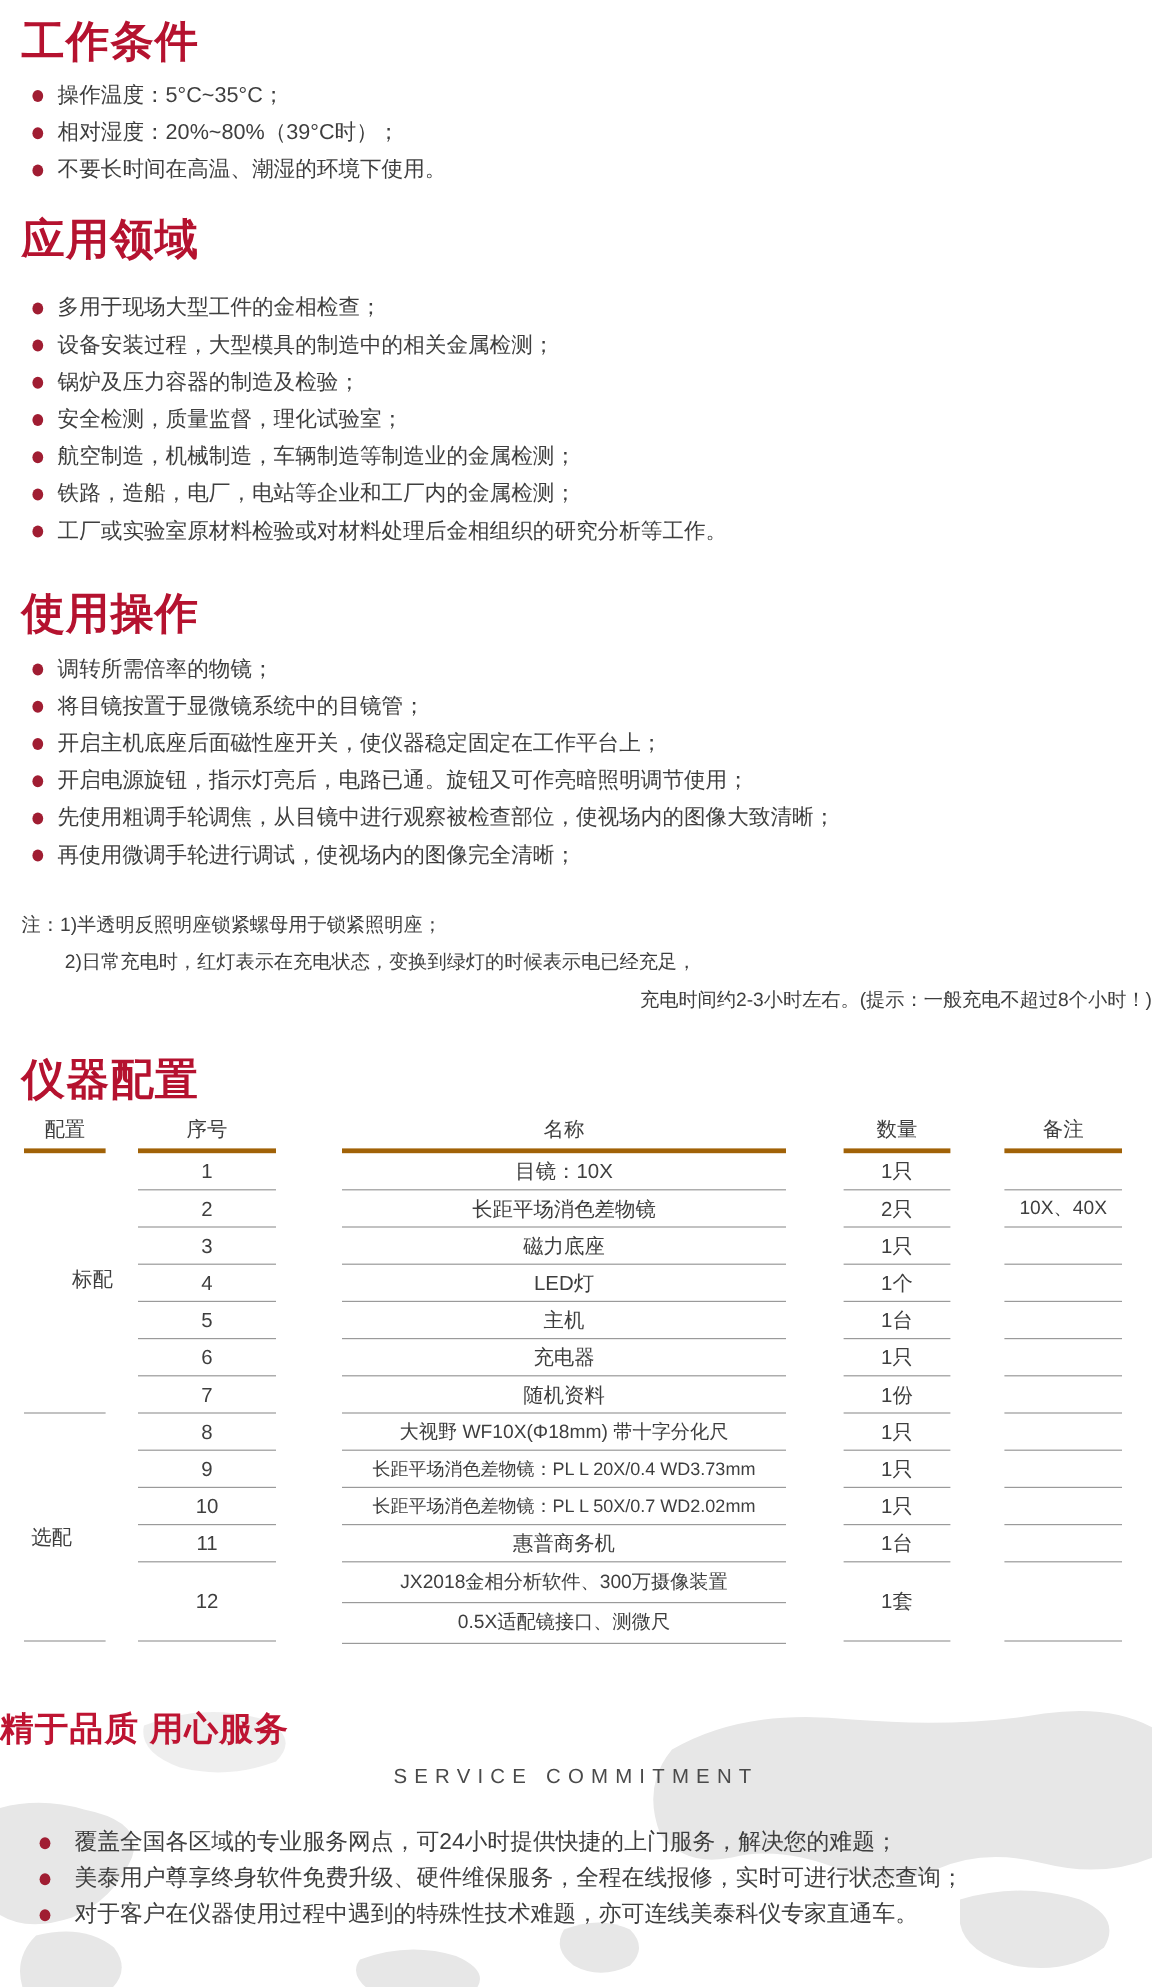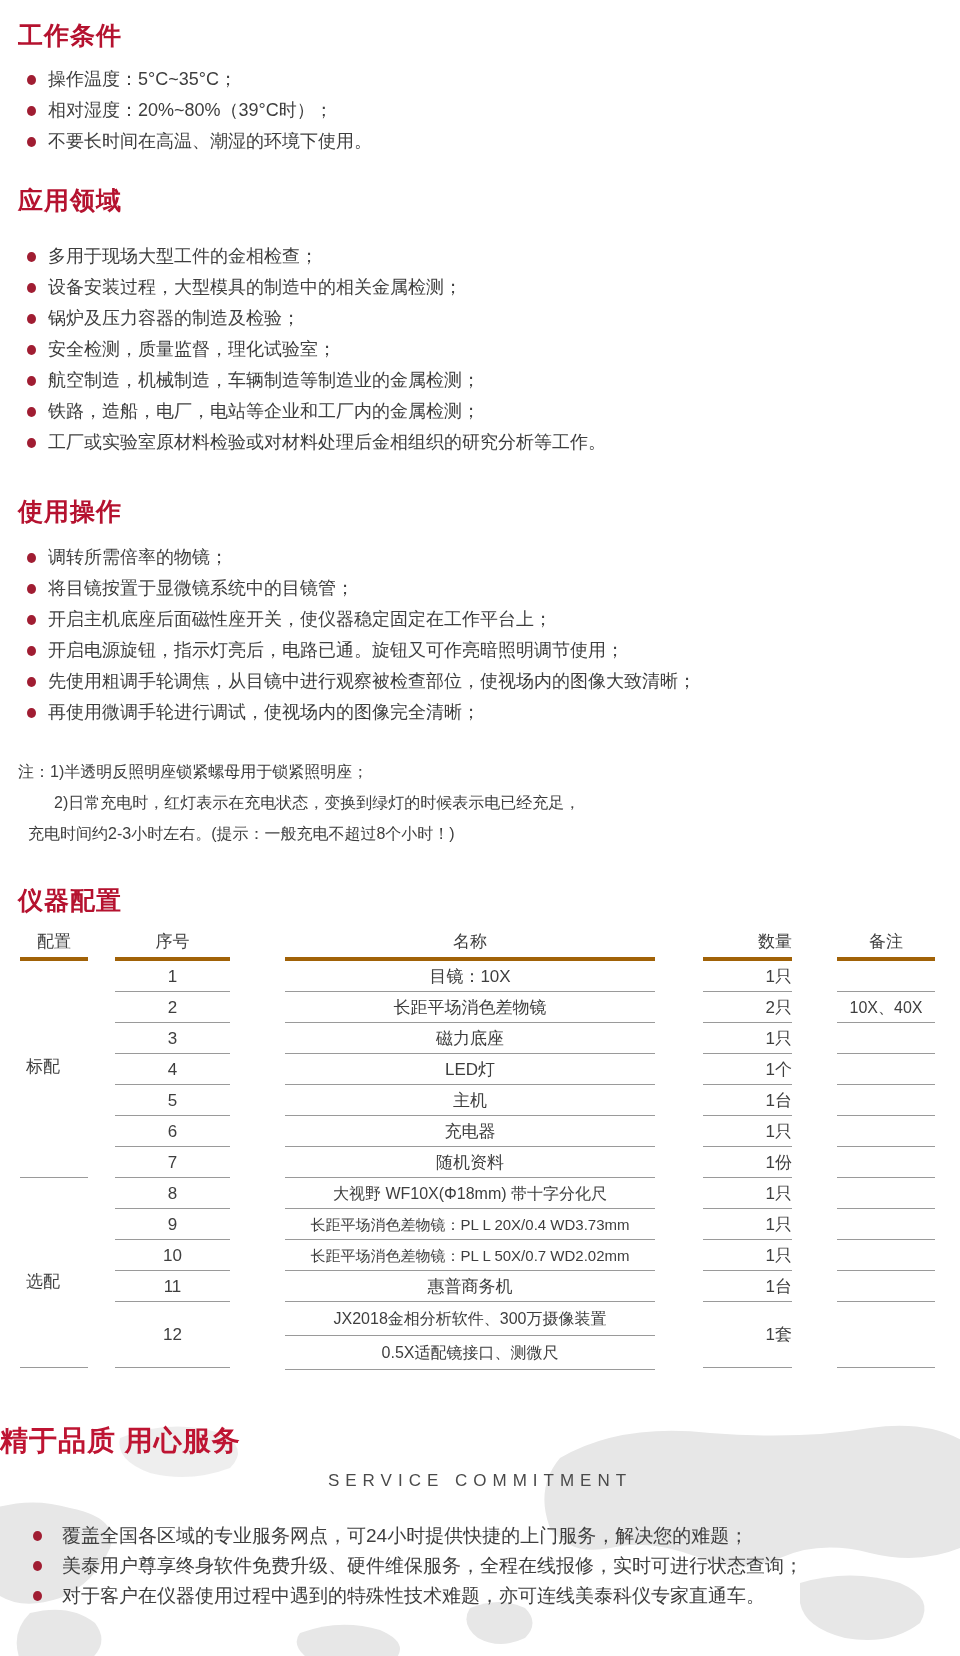--- a/index.html
+++ b/index.html
@@ -2,53 +2,53 @@
 <html><head>
 <meta charset="utf-8">
 <style>
   html,body{margin:0;padding:0;background:#ffffff;}
   .page{
     position:relative;width:960px;height:1656px;overflow:hidden;background:#ffffff;
     font-family:"Liberation Sans","DejaVu Sans",sans-serif;color:#3E3E3E;
   }
   .sec{margin:0;padding:0;}
   .sec-title{
-    margin:16px 0 0 18px;font-size:25px;font-weight:700;color:#B5122F;
+    margin:16px 0 0 18px;font-size:36px;font-weight:700;color:#B5122F;
     line-height:30px;letter-spacing:1px;
   }
   .mt20{margin-top:20px}.mt28{margin-top:28px}.mt38{margin-top:38px}.mt36{margin-top:36px}
   .blist{list-style:none;margin:0;padding:0;text-align:right;}
   .blist li{display:flex;align-items:center;line-height:31px;font-size:18px;color:#3E3E3E;}
   .dot{flex:0 0 auto;width:9px;height:10px;border-radius:50%;background:#A01D32;margin-left:27px;margin-right:12px;}
   .l1{margin-top:14px}.l2{margin-top:26px}.l3{margin-top:16px}
   .notes{margin-top:28px;}
   .notes p{margin:0;font-size:16px;line-height:31px;color:#3E3E3E;}
   .note-l1{padding-left:18px;}
   .note-l2{padding-left:54px;}
-  .note-l3{padding-left:28px;}
+  .note-l3{padding-left:70px;text-align:right;}
   
   .cfg{position:relative;margin-top:12px;font-size:17px;color:#3E3E3E;}
   .trow{display:flex;height:31px;line-height:31px;text-align:center;}
   .thead{height:34px;line-height:30px;}
   .cell{box-sizing:border-box;overflow:hidden;white-space:nowrap;}
   .c1{width:68px;margin-left:20px;}
   .c2{width:115px;margin-left:27px;}
   .c3{width:370px;margin-left:55px;}
-  .c4{width:89px;margin-left:48px;text-align:right;}
+  .c4{width:89px;margin-left:48px;}
   .c5{width:98px;margin-left:45px;}
   .u{border-bottom:1px solid #9A9A9A;}
   .thead .cell{border-bottom:4px solid #a16207;}
   .sm{font-size:15px;}
   .md{font-size:16px;}
   .tall{height:66px;}
   .tallc{line-height:66px;}
   .tallwrap{display:flex;flex-direction:column;}
   .c3i{height:33px;line-height:33px;text-align:center;}
   .group-label{position:absolute;left:26px;font-size:17px;line-height:20px;color:#3E3E3E;}
-  .g-std{top:130px;}
+  .g-std{top:130px;margin-left:34px;}
   .g-opt{top:345px;}
   
   .service{position:relative;margin-top:30px;height:258px;overflow:hidden;}
   .map-bg{position:absolute;left:0;top:0;width:960px;height:258px;z-index:0;}
   .svc-inner{position:relative;z-index:1;}
   .svc-title{margin:26px 0 0;text-align:left;font-size:28px;font-weight:700;color:#BE1432;line-height:34px;letter-spacing:1px;}
   .svc-sub{margin-top:12px;text-align:center;font-size:17px;letter-spacing:6px;color:#4A4A4A;line-height:21px;}
   .svc-list{margin-top:30px;}
   .svc-list li{line-height:30px;font-size:19px;}
   .svc-list .dot{margin-left:33px;margin-right:20px;}

